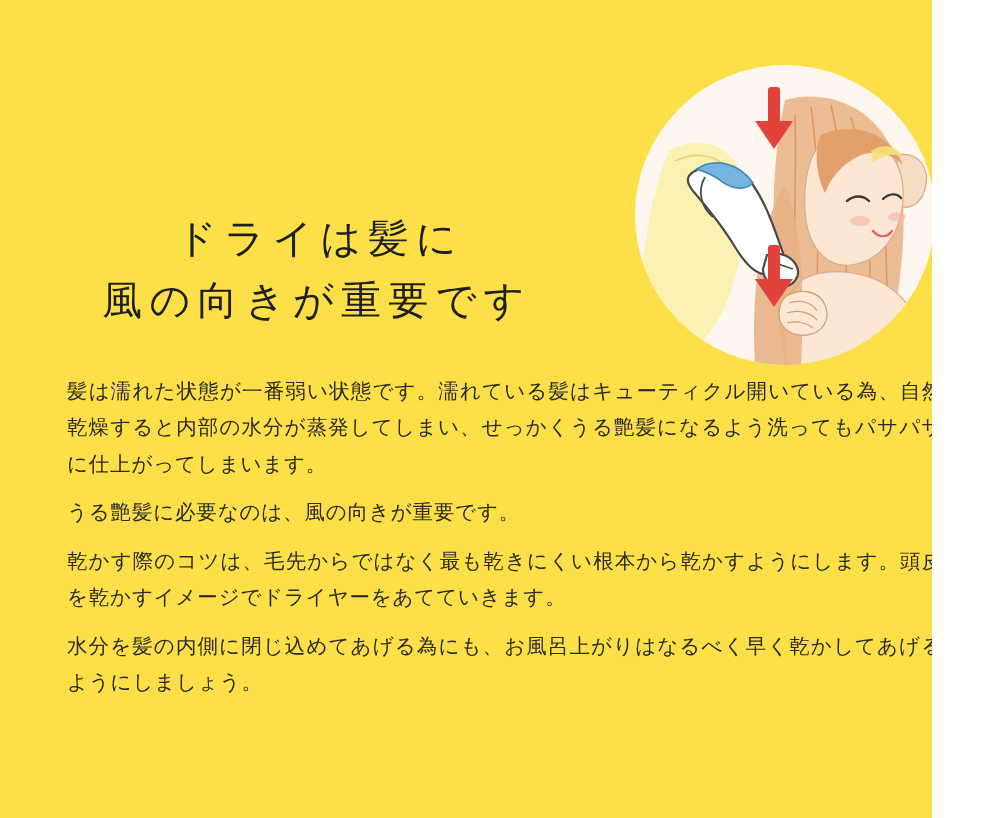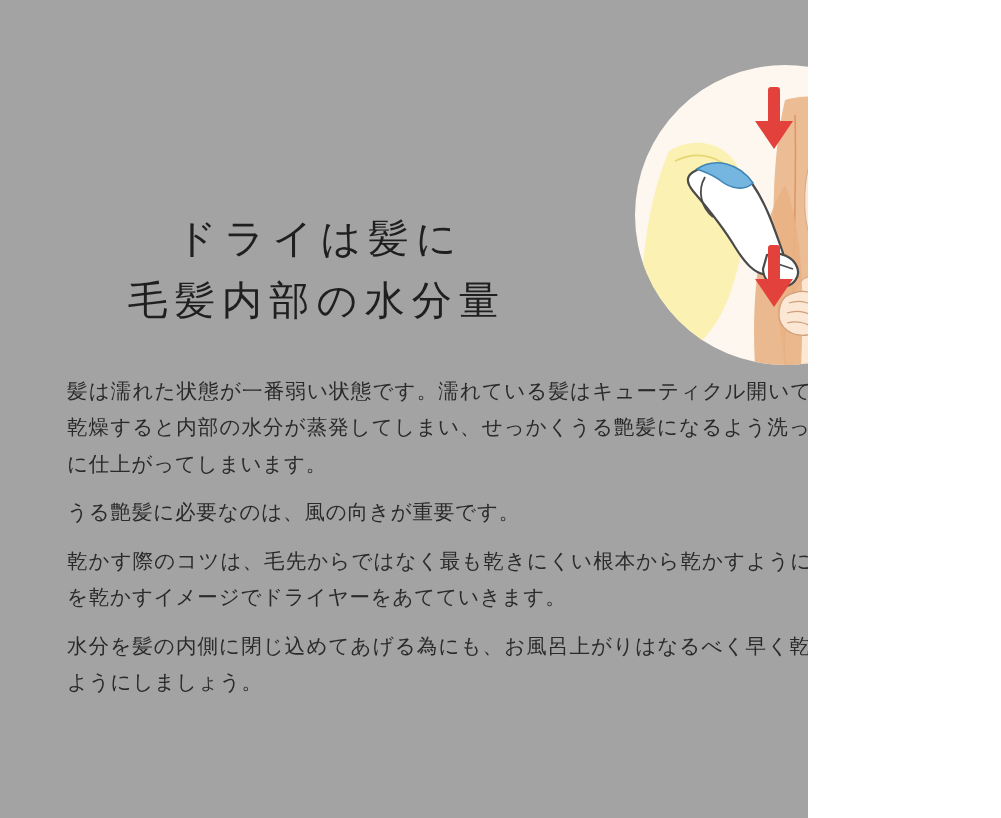--- a/index.html
+++ b/index.html
@@ -2,23 +2,23 @@
 <html lang="ja"><head>
 <meta charset="utf-8">
 <style>
   html, body {
     margin: 0;
     padding: 0;
     background: #ffffff;
   }
   .page {
     position: relative;
-    width: 808px;
+    width: 932px;
     height: 818px;
-    background: #a3a3a3;
+    background: #fde047;
     overflow: hidden;
     font-family: "Liberation Serif", "DejaVu Serif", serif;
     color: #2b2b2b;
   }
 
   
   .header {
     position: absolute;
     top: 30px;
     left: 0;
@@ -79,21 +79,21 @@
 </style>
 </head>
 <body>
 
 <div class="page">
 
   <div class="header">
 
     <h1 class="headline">
       <span class="line1">ドライは髪に</span>
-      <span class="line2">毛髪内部の水分量</span>
+      <span class="line2">風の向きが重要です</span>
     </h1>
 
     <div class="illustration">
       <svg viewBox="0 0 300 300" xmlns="http://www.w3.org/2000/svg" aria-hidden="true">
         <defs>
           <clipPath id="circleClip">
             <circle cx="150" cy="150" r="150"></circle>
           </clipPath>
         </defs>
 

